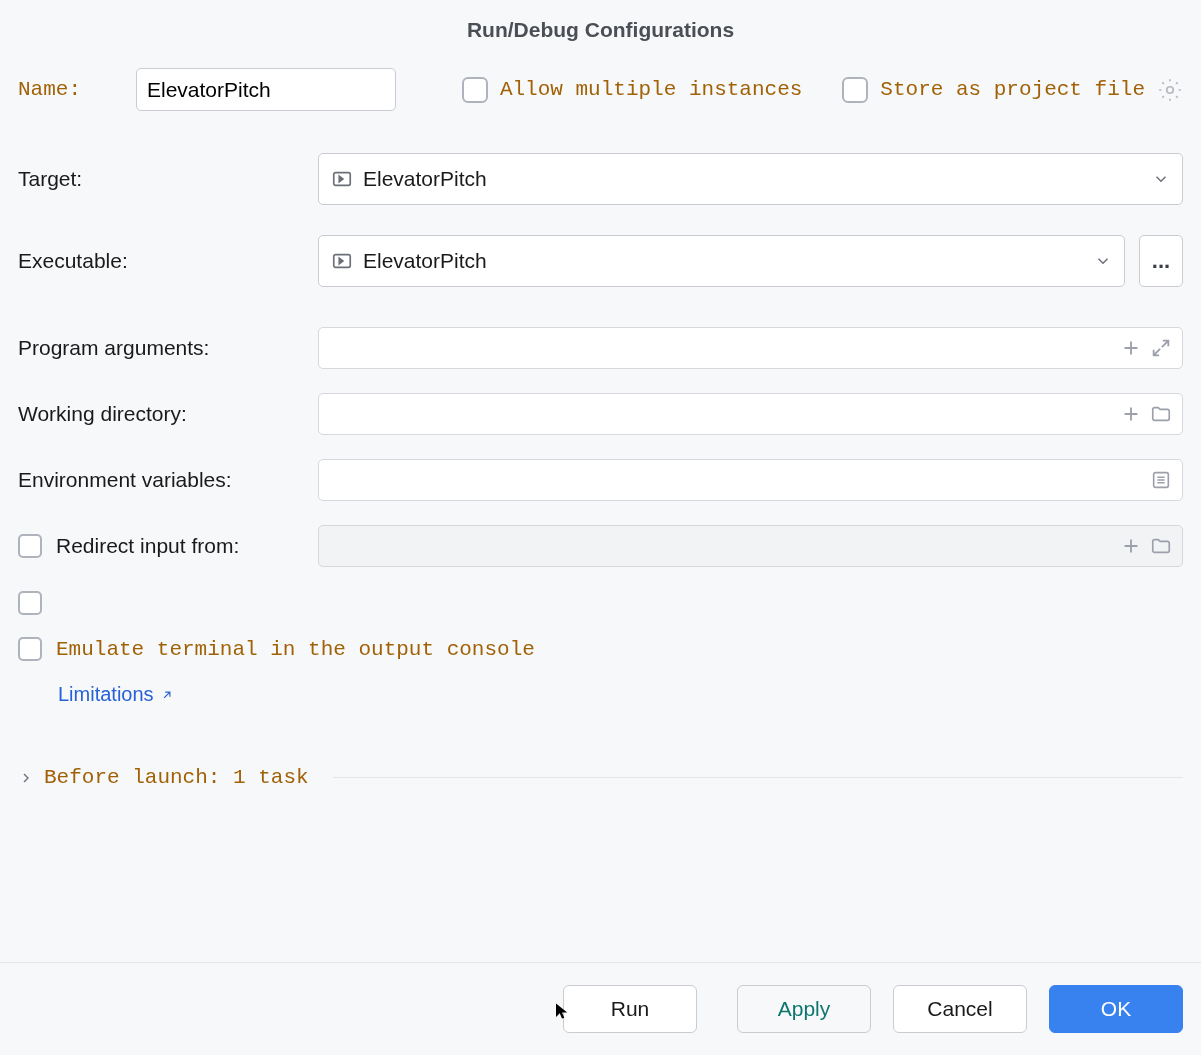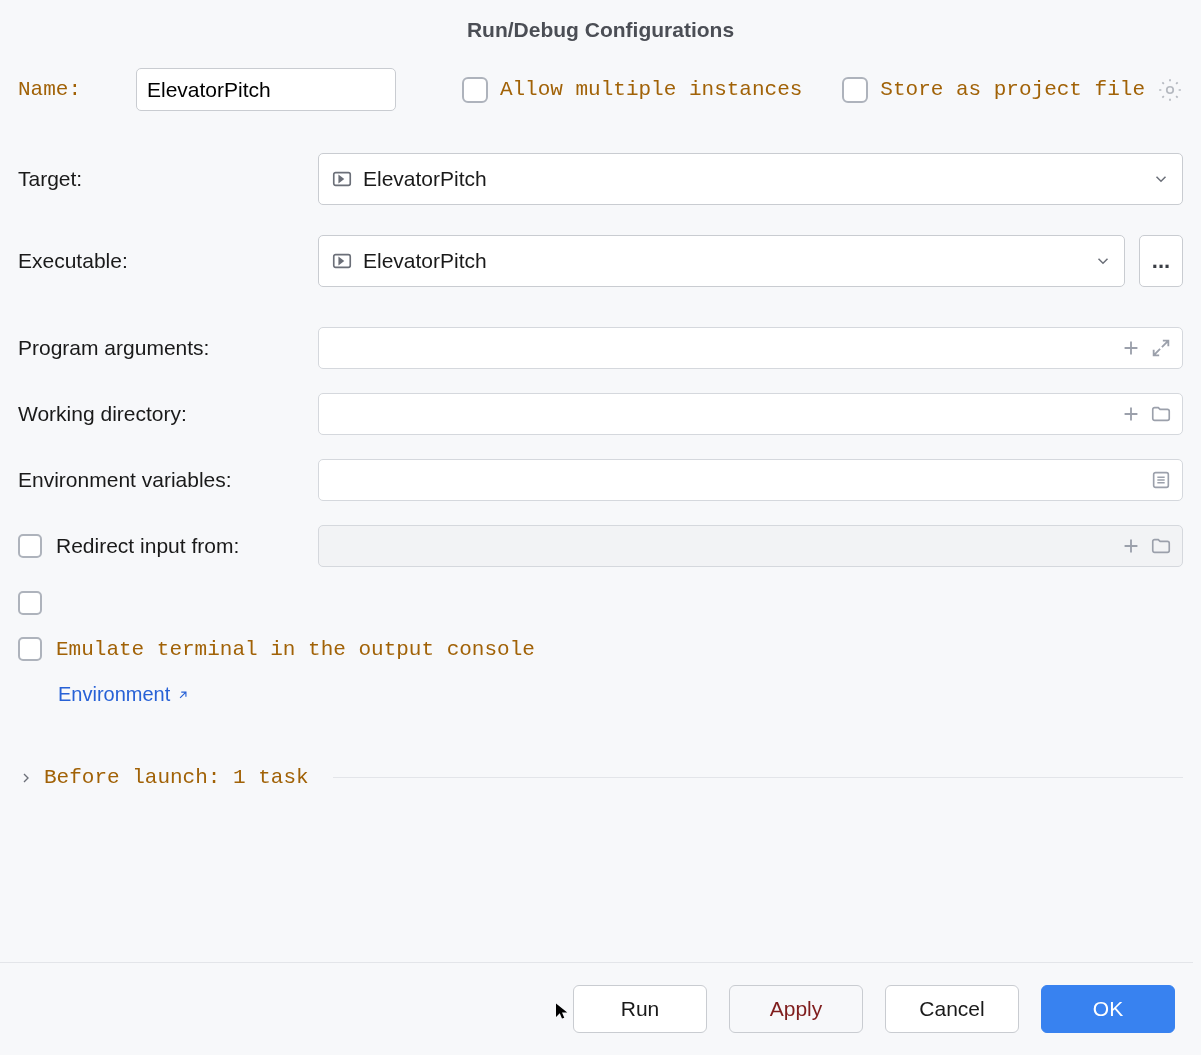--- a/index.html
+++ b/index.html
@@ -167,41 +167,41 @@
       color: #6b6f78;
     }
     .section-divider {
       flex: 1;
       height: 1px;
       background: #e3e5e9;
       margin-left: 14px;
     }
     .footer {
       position: absolute;
-      bottom: 0; left: 0; right: 8px;
+      bottom: 0; left: 0; right: 0;
       border-top: 1px solid #e3e5e9;
       padding: 22px 18px;
       display: flex;
       justify-content: flex-end;
       gap: 22px;
     }
     .btn {
       min-width: 134px;
       height: 48px;
       border-radius: 6px;
       font-size: 21px;
       cursor: pointer;
       display: flex;
       align-items: center;
       justify-content: center;
       border: 1px solid #c9ccd1;
       background: #fff;
       color: #1a1a1a;
     }
-    .btn-disabled { color: #7f1d1d; background: #f7f8fa; }
+    .btn-disabled { color: #0f766e; background: #f7f8fa; margin-left: 18px; }
     .btn-primary {
       background: #3882f0;
       border-color: #3882f0;
       color: #fff;
     }
     .cursor {
       position: absolute;
       width: 18px; height: 24px;
       left: 553px; bottom: 32px;
       color: #000;
@@ -318,21 +318,21 @@
   <div class="checkbox-row" style="margin-top: 14px;">
     <span class="cb"></span>
   </div>
 
   <div class="checkbox-row">
     <span class="cb"></span>
     <span class="label">Emulate terminal in the output console</span>
   </div>
   <div>
     <span class="link">
-      <span>Environment</span>
+      <span>Limitations</span>
       <svg width="14" height="14" viewBox="0 0 24 24" fill="none" stroke="currentColor" stroke-width="2">
           <path d="M7 17L17 7M9 7h8v8"></path>
         </svg>
     </span>
   </div>
 
   <div class="section-header">
     <svg class="section-chevron" viewBox="0 0 24 24" fill="none" stroke="currentColor" stroke-width="2">
         <path d="M9 6l6 6-6 6"></path>
       </svg>

